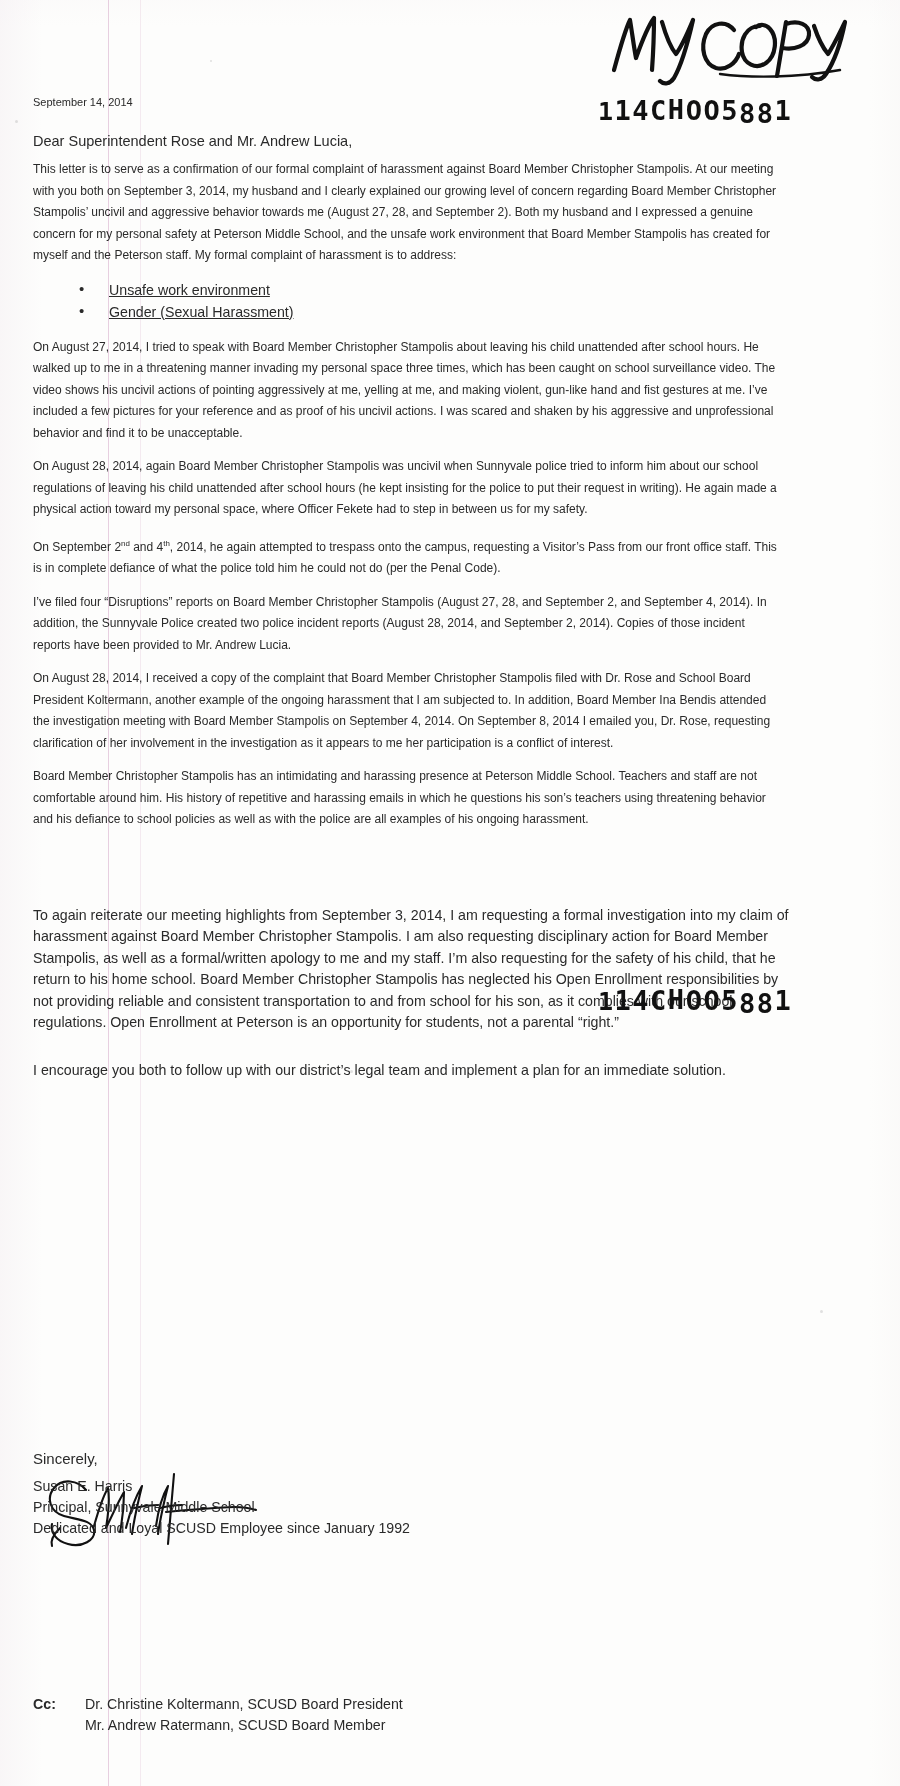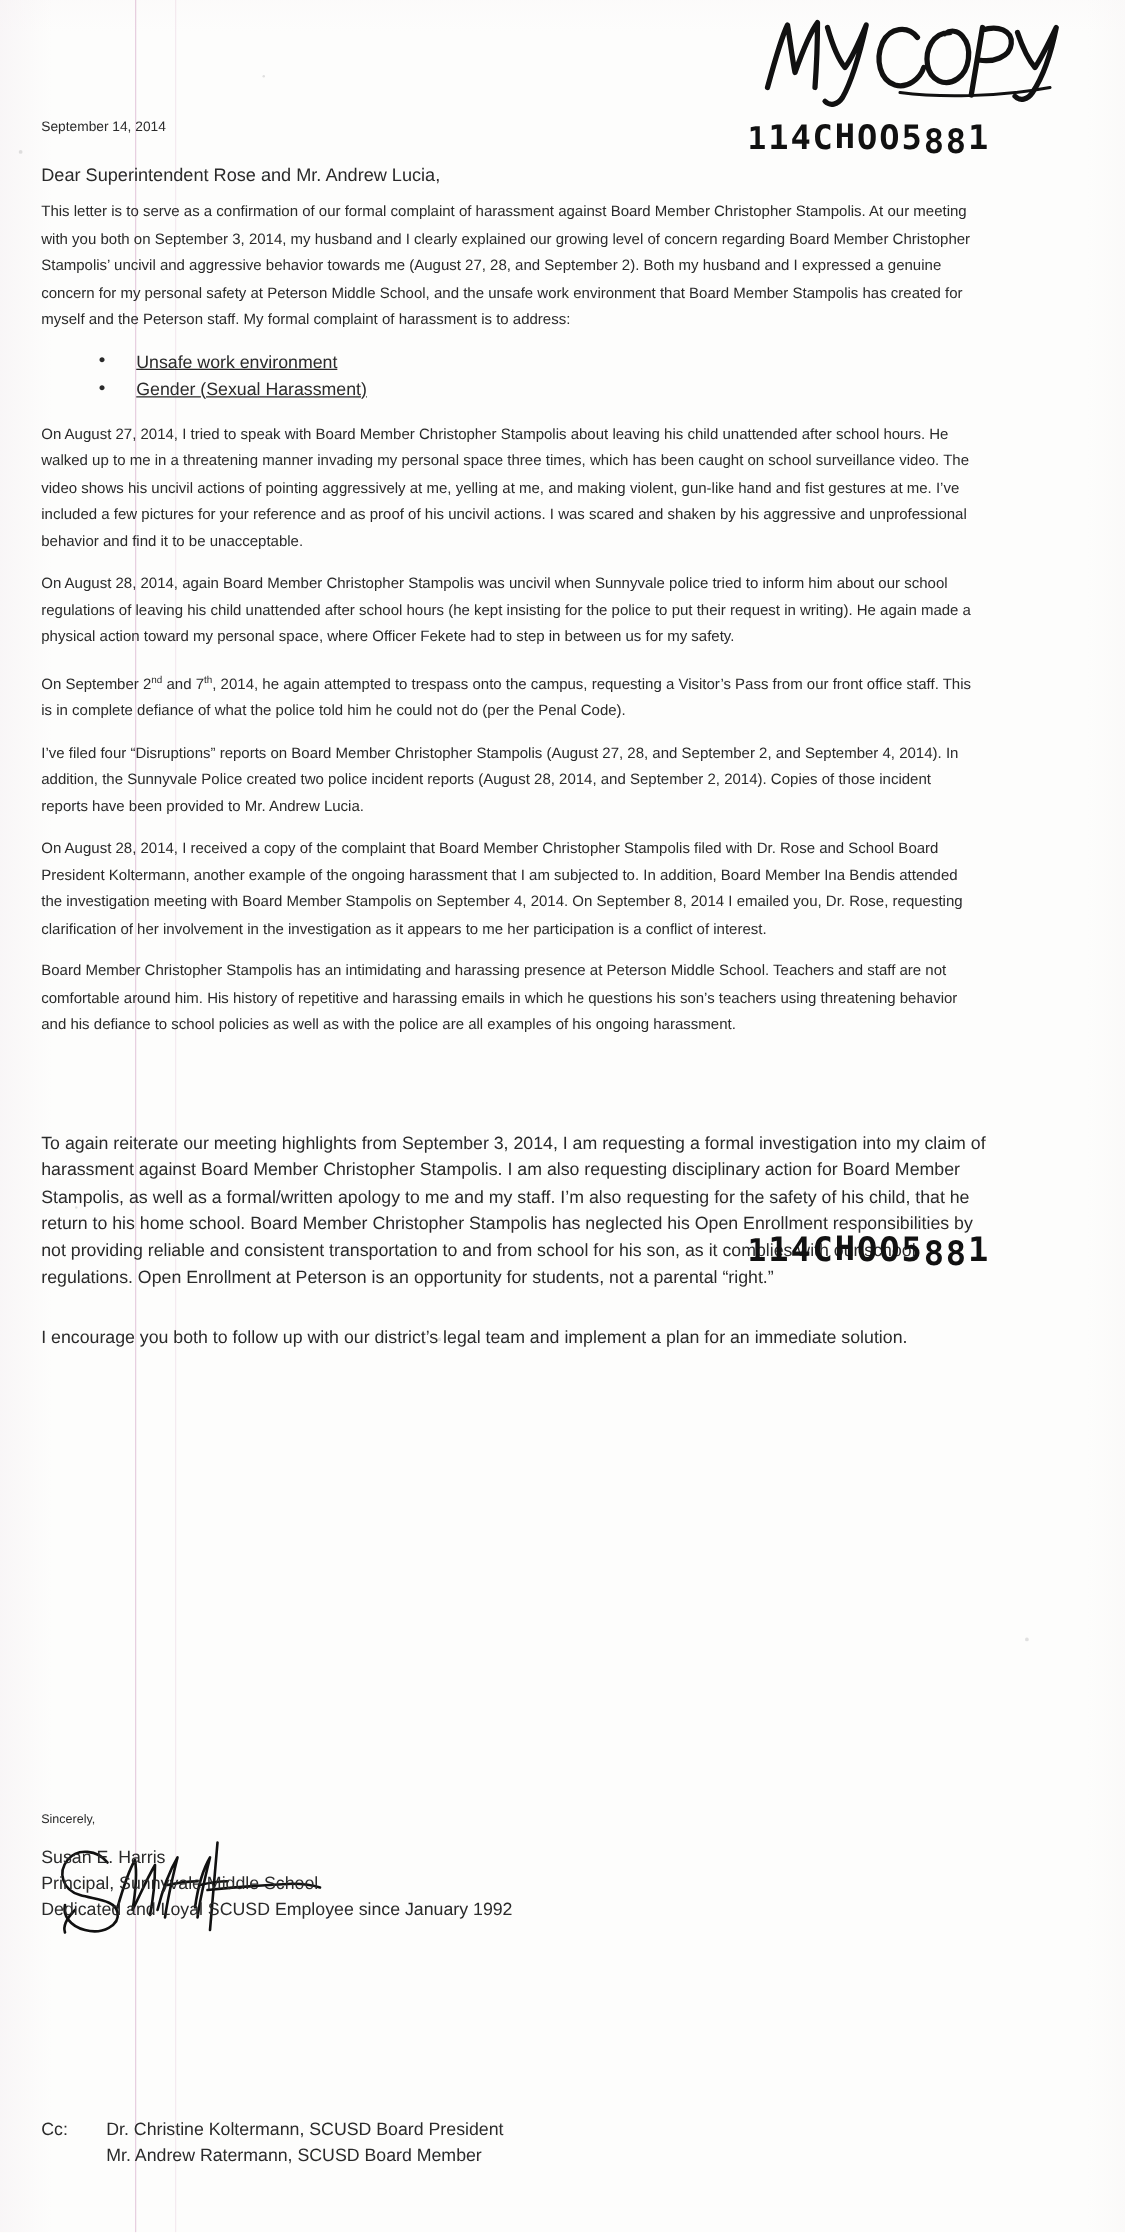--- a/index.html
+++ b/index.html
@@ -146,21 +146,21 @@
     margin: 26px 0 0 0;
     font-size: 14.2px;
     line-height: 21.5px;
   }
 
   
   .sincerely {
     position: absolute;
     left: 0;
     top: 1450px;
-    font-size: 10px;
+    font-size: 15px;
   }
   .signature-img {
     position: absolute;
     left: 10px;
     top: 1468px;
     width: 230px;
     height: 88px;
   }
   .signature-img svg { display: block; }
   .sig-lines {
@@ -171,21 +171,21 @@
     line-height: 21px;
   }
   .cc-block {
     position: absolute;
     left: 33px;
     top: 1694px;
     font-size: 14.2px;
     line-height: 21px;
   }
   .cc-row { display: flex; }
-  .cc-label { width: 52px; flex: 0 0 52px; }
+  .cc-label { width: 52px; flex: 0 0 52px; font-weight: bold; }
   .cc-names div { white-space: nowrap; }
 </style>
 </head>
 <body>
 
 <div class="page">
 
   <div class="scan-tint"></div>
   <div class="scan-line"></div>
   <div class="scan-line second"></div>
@@ -231,21 +231,21 @@
 
       <ul class="complaint-list">
         <li>Unsafe work environment</li>
         <li>Gender (Sexual Harassment)</li>
       </ul>
 
       <p class="para">On August 27, 2014, I tried to speak with Board Member Christopher Stampolis about leaving his child unattended after school hours. He walked up to me in a threatening manner invading my personal space three times, which has been caught on school surveillance video.  The video shows his uncivil actions of pointing aggressively at me, yelling at me, and making violent, gun-like hand and fist gestures at me.  I’ve included a few pictures for your reference and as proof of his uncivil actions.  I was scared and shaken by his aggressive and unprofessional behavior and find it to be unacceptable.</p>
 
       <p class="para">On August 28, 2014, again Board Member Christopher Stampolis was uncivil when Sunnyvale police tried to inform him about our school regulations of leaving his child unattended after school hours (he kept insisting for the police to put their request in writing).  He again made a physical action toward my personal space, where Officer Fekete had to step in between us for my safety.</p>
 
-      <p class="para"><span>On September 2</span><sup>nd</sup><span> and 7</span><sup>th</sup><span>, 2014, he again attempted to trespass onto the campus, requesting a Visitor’s Pass from our front office staff.  This is in complete defiance of what the police told him he could not do (per the Penal Code).</span></p>
+      <p class="para"><span>On September 2</span><sup>nd</sup><span> and 4</span><sup>th</sup><span>, 2014, he again attempted to trespass onto the campus, requesting a Visitor’s Pass from our front office staff.  This is in complete defiance of what the police told him he could not do (per the Penal Code).</span></p>
 
       <p class="para">I’ve filed four “Disruptions” reports on Board Member Christopher Stampolis (August 27, 28, and September 2, and September 4, 2014).  In addition, the Sunnyvale Police created two police incident reports (August 28, 2014, and September 2, 2014).  Copies of those incident reports have been provided to Mr. Andrew Lucia.</p>
 
       <p class="para">On August 28, 2014, I received a copy of the complaint that Board Member Christopher Stampolis filed with Dr. Rose and School Board President Koltermann, another example of the ongoing harassment that I am subjected to.  In addition, Board Member Ina Bendis attended the investigation meeting with Board Member Stampolis on September 4, 2014. On September 8, 2014 I emailed you, Dr. Rose, requesting clarification of her involvement in the investigation as it appears to me her participation is a conflict of interest.</p>
 
       <p class="para">Board Member Christopher Stampolis has an intimidating and harassing presence at Peterson Middle School. Teachers and staff are not comfortable around him. His history of repetitive and harassing emails in which he questions his son’s teachers using threatening behavior and his defiance to school policies as well as with the police are all examples of his ongoing harassment.</p>
 
       <div class="gap-for-stamp"></div>
 
       <p class="closing-para">To again reiterate our meeting highlights from September 3, 2014, I am requesting a formal investigation into my claim of harassment against Board Member Christopher Stampolis.  I am also requesting disciplinary action for Board Member Stampolis, as well as a formal/written apology to me and my staff.  I’m also requesting for the safety of his child, that he return to his home school.  Board Member Christopher Stampolis has neglected his Open Enrollment responsibilities by not providing reliable and consistent transportation to and from school for his son, as it complies with our school regulations.  Open Enrollment at Peterson is an opportunity for students, not a parental “right.”</p>

